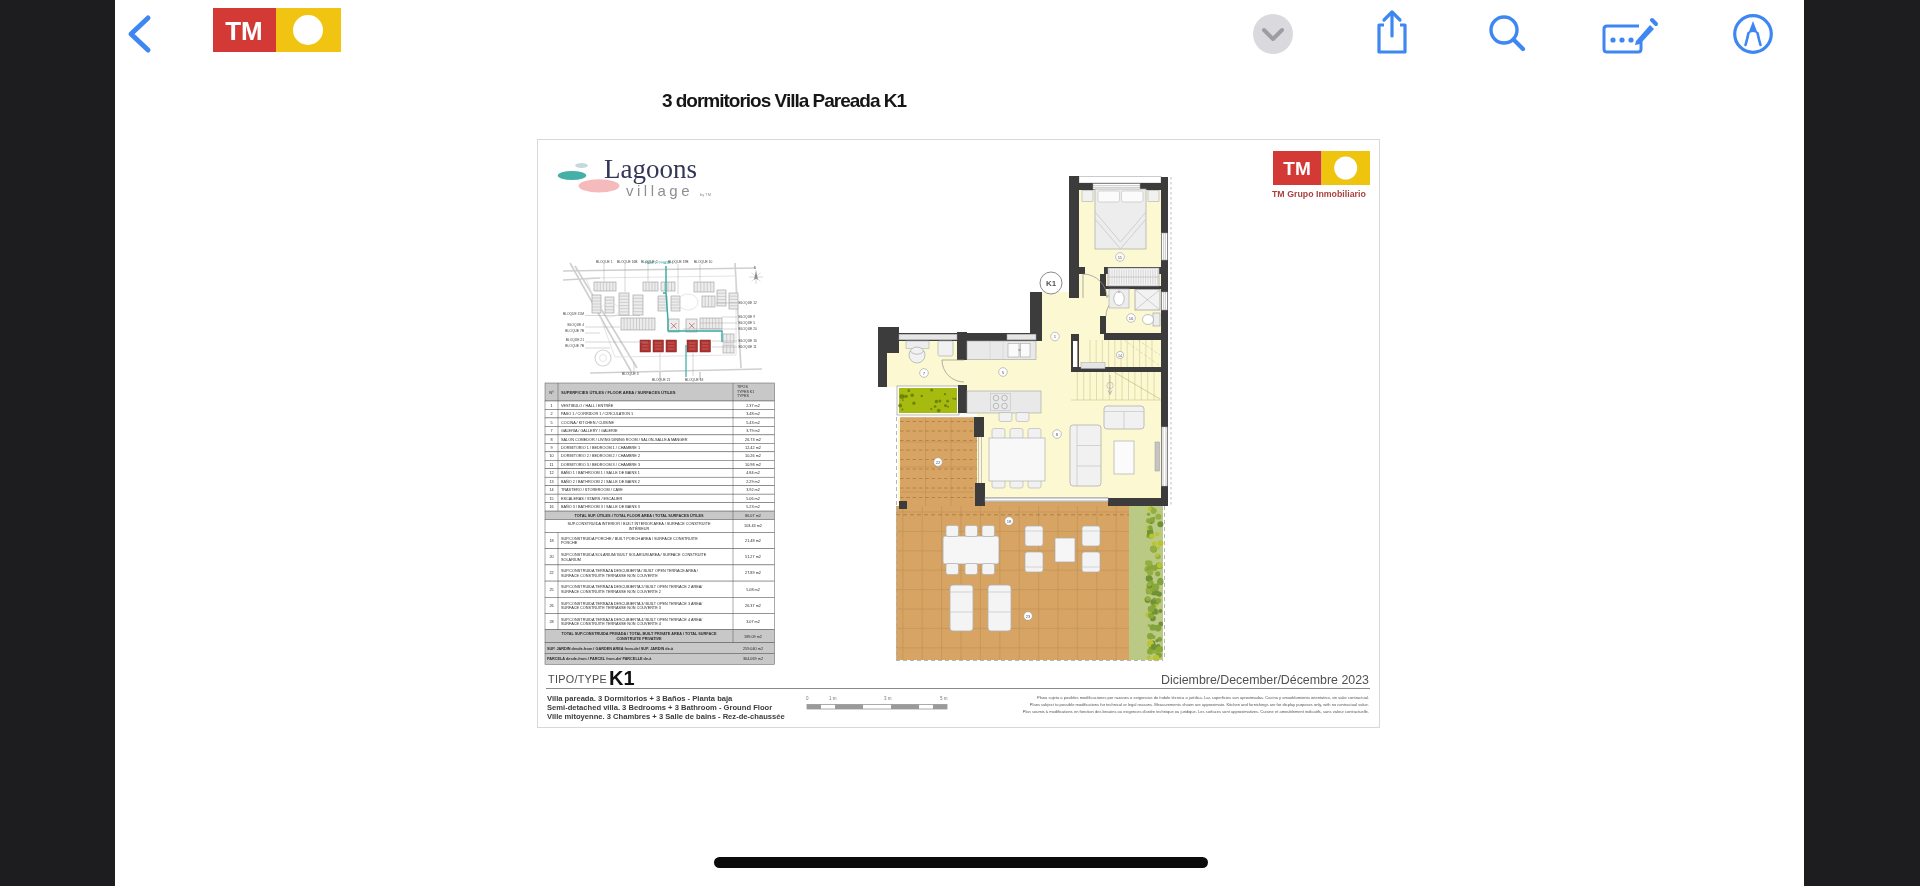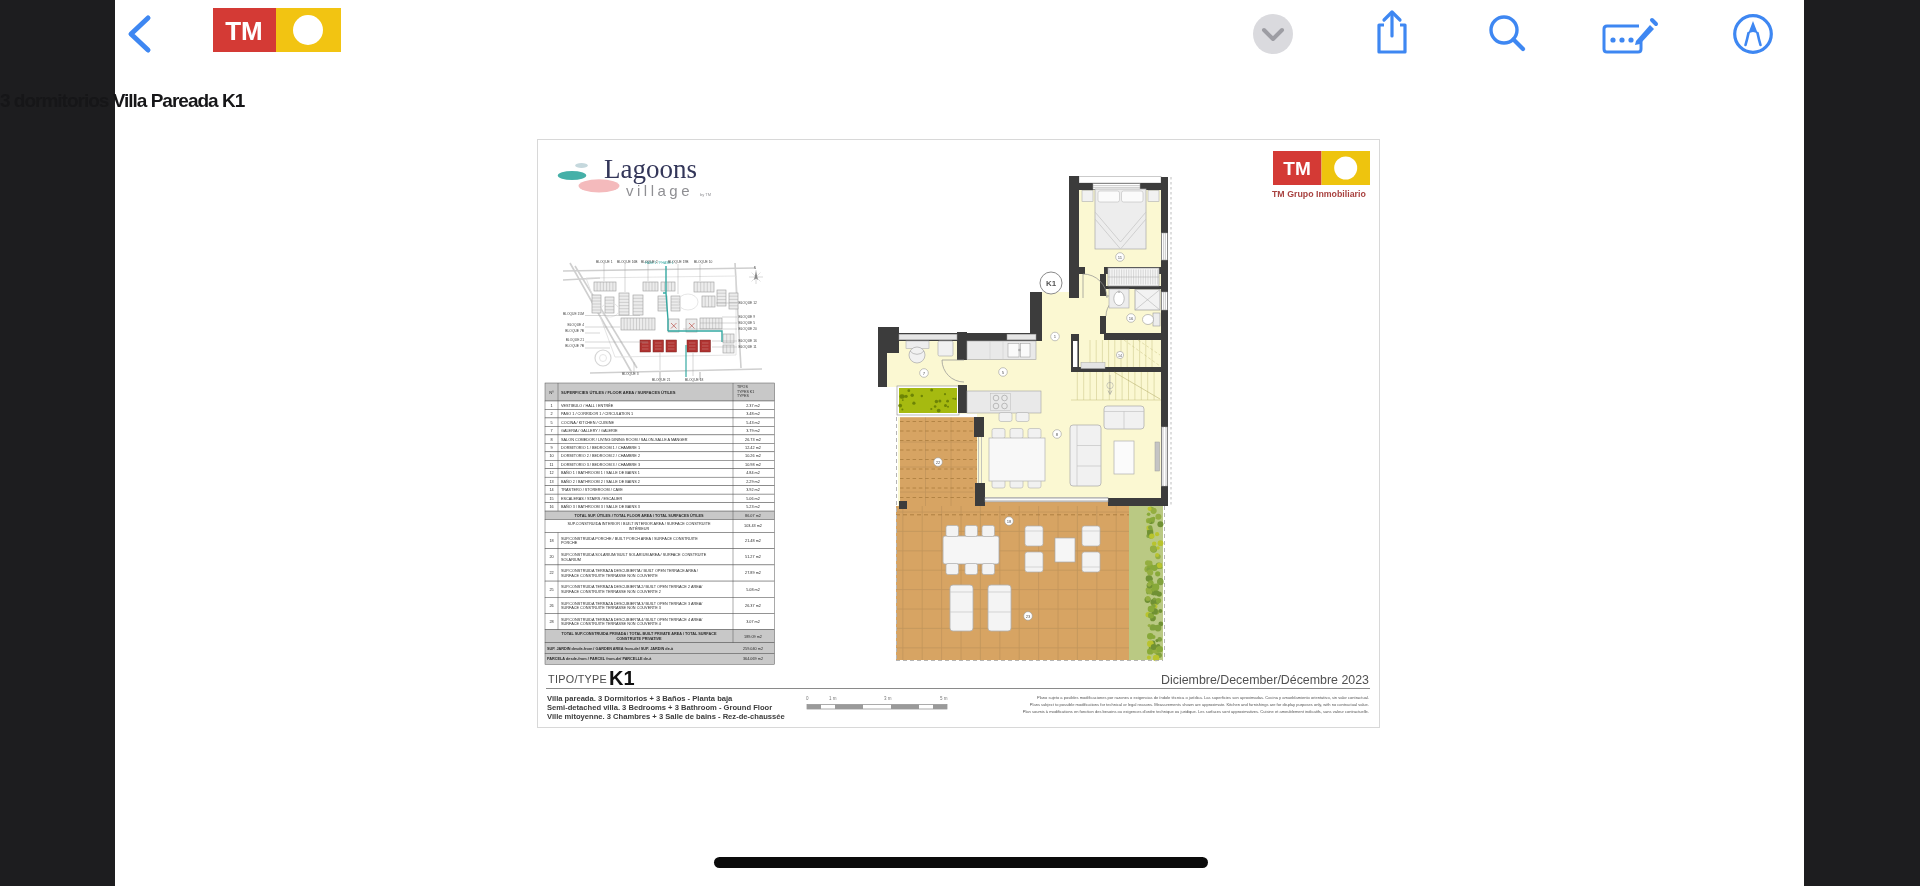--- a/index.html
+++ b/index.html
@@ -47,21 +47,21 @@
 <path d="M38 29 L52 13 L56 17 L42 32 L37 33 Z" fill="#3e87f2"></path>
 <path d="M54 8 L58 12" stroke="#3e87f2" stroke-width="4" stroke-linecap="round"></path>
 </svg>
 
 <svg class="abs" style="left:1733px;top:14px" width="40" height="40" viewBox="0 0 40 40">
 <circle cx="20" cy="20" r="18.3" fill="none" stroke="#3e87f2" stroke-width="3.2"></circle>
 <path d="M20 7 L25 20 Q22 18 20 18 Q18 18 15 20 Z" fill="#3e87f2"></path>
 <path d="M15.5 19 Q14 26 12.5 31 M24.5 19 Q26 26 27.5 31" fill="none" stroke="#3e87f2" stroke-width="2.6" stroke-linecap="round"></path>
 </svg>
 
-<div class="abs" style="left:0;top:90px;width:1568px;font-size:19px;font-weight:bold;color:#161618;letter-spacing:-1px">3 dormitorios Villa Pareada K1</div>
+<div class="abs" style="left:0;top:90px;width:1568px;text-align:center;font-size:19px;font-weight:bold;color:#161618;letter-spacing:-1px">3 dormitorios Villa Pareada K1</div>
 
 <svg class="abs" id="page" style="left:537px;top:139px" width="844" height="590" viewBox="537 139 844 590" font-family="Liberation Sans,sans-serif">
 
 <rect x="537.5" y="139.5" width="842" height="588" fill="#ffffff" stroke="#d8d8d8" stroke-width="1"></rect>
 
 <g>
 <ellipse cx="581.5" cy="165.5" rx="6.3" ry="2.5" fill="#c5d8dd"></ellipse>
 <ellipse cx="572" cy="175.5" rx="14.2" ry="4.6" fill="#45b0a8"></ellipse>
 <ellipse cx="599" cy="185.8" rx="20.5" ry="6.6" fill="#f4babc"></ellipse>
 <text x="604" y="178" font-family="Liberation Serif,serif" font-size="27" fill="#333659">Lagoons</text>

